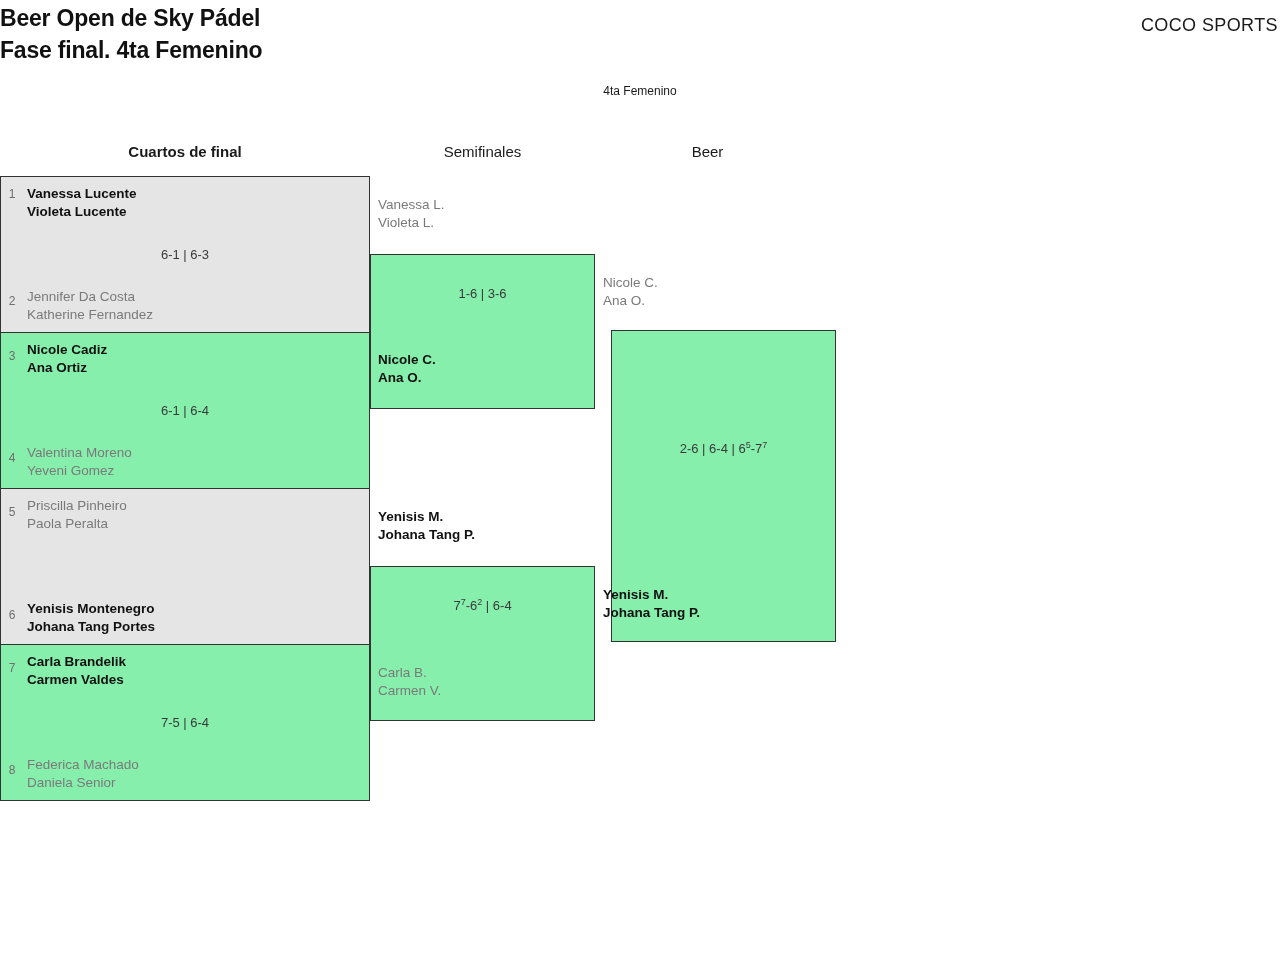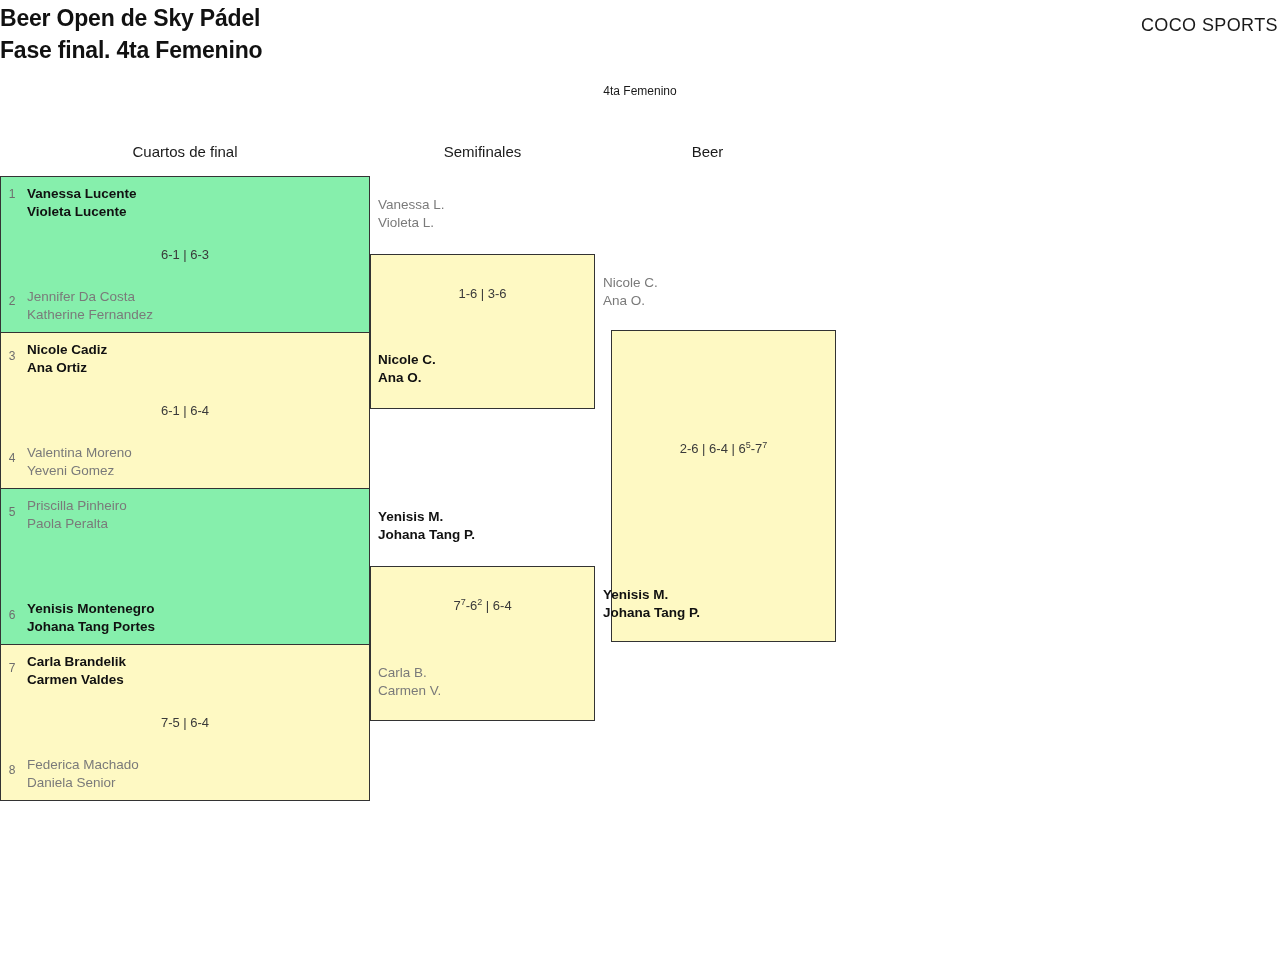--- a/index.html
+++ b/index.html
@@ -44,31 +44,31 @@
 
   
   .round-head {
     position: absolute;
     top: 143px;
     font-size: 15px;
     color: #1a1a1a;
     text-align: center;
     white-space: nowrap;
   }
-  .round-head.r0 { left: 0px;   width: 370px; }
+  .round-head.r0 { left: 0px;   width: 370px; font-weight: bold; }
   .round-head.r1 { left: 370px; width: 225px; }
   .round-head.r2 { left: 595px; width: 225px; }
 
   
   .match {
     position: absolute;
     border: 1px solid #333333;
-    background: #fef9c3;
-  }
-  .match.shaded { background: #86efac; }
+    background: #86efac;
+  }
+  .match.shaded { background: #e5e5e5; }
 
   
   .seed {
     position: absolute;
     left: 4px;
     width: 16px;
     text-align: center;
     font-size: 12px;
     color: #6e6e6e;
     line-height: 13px;

